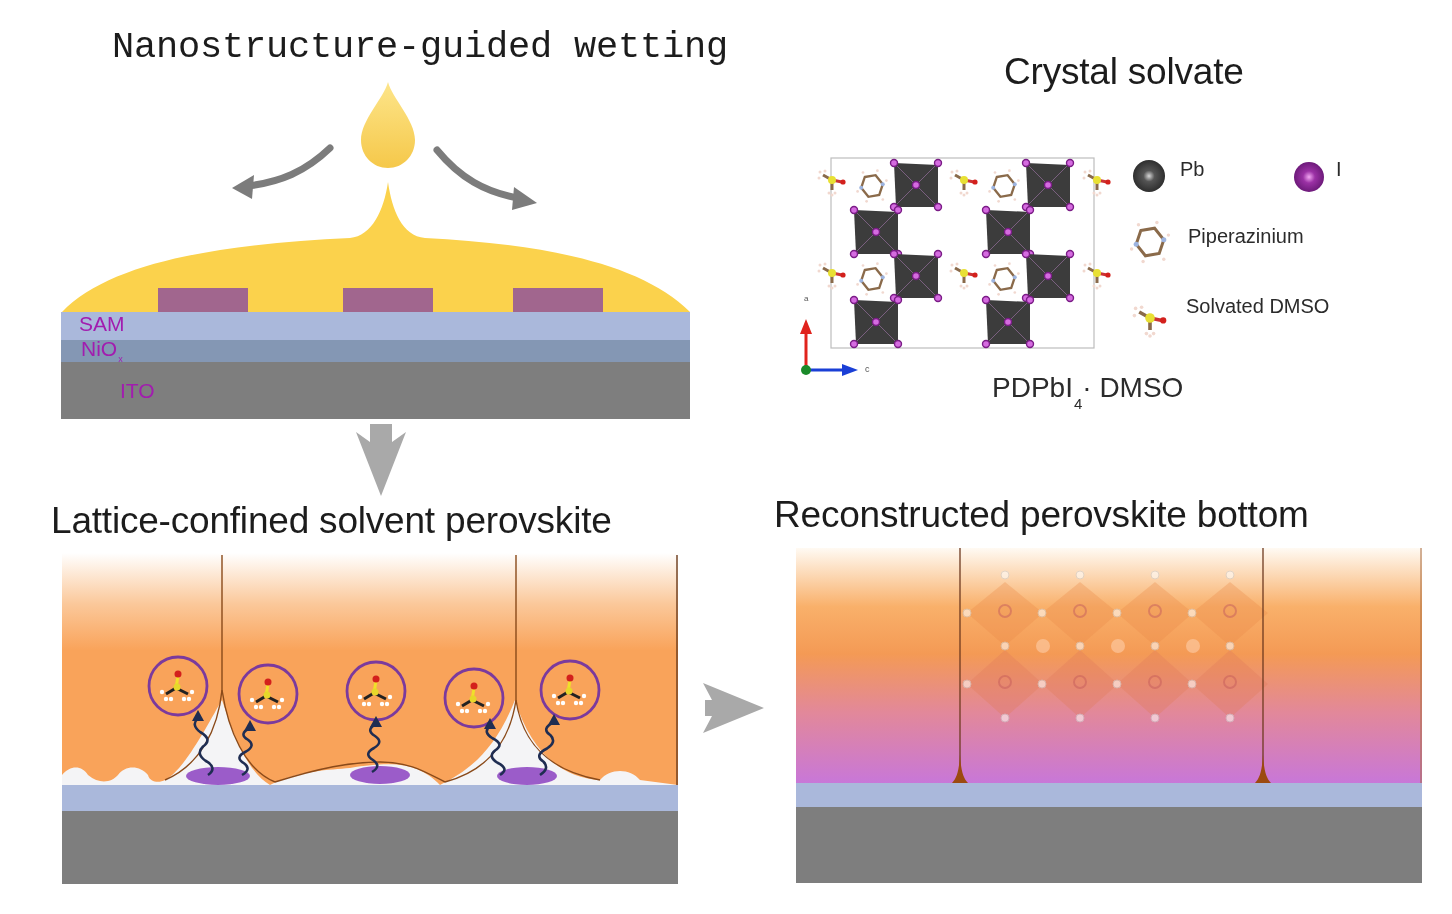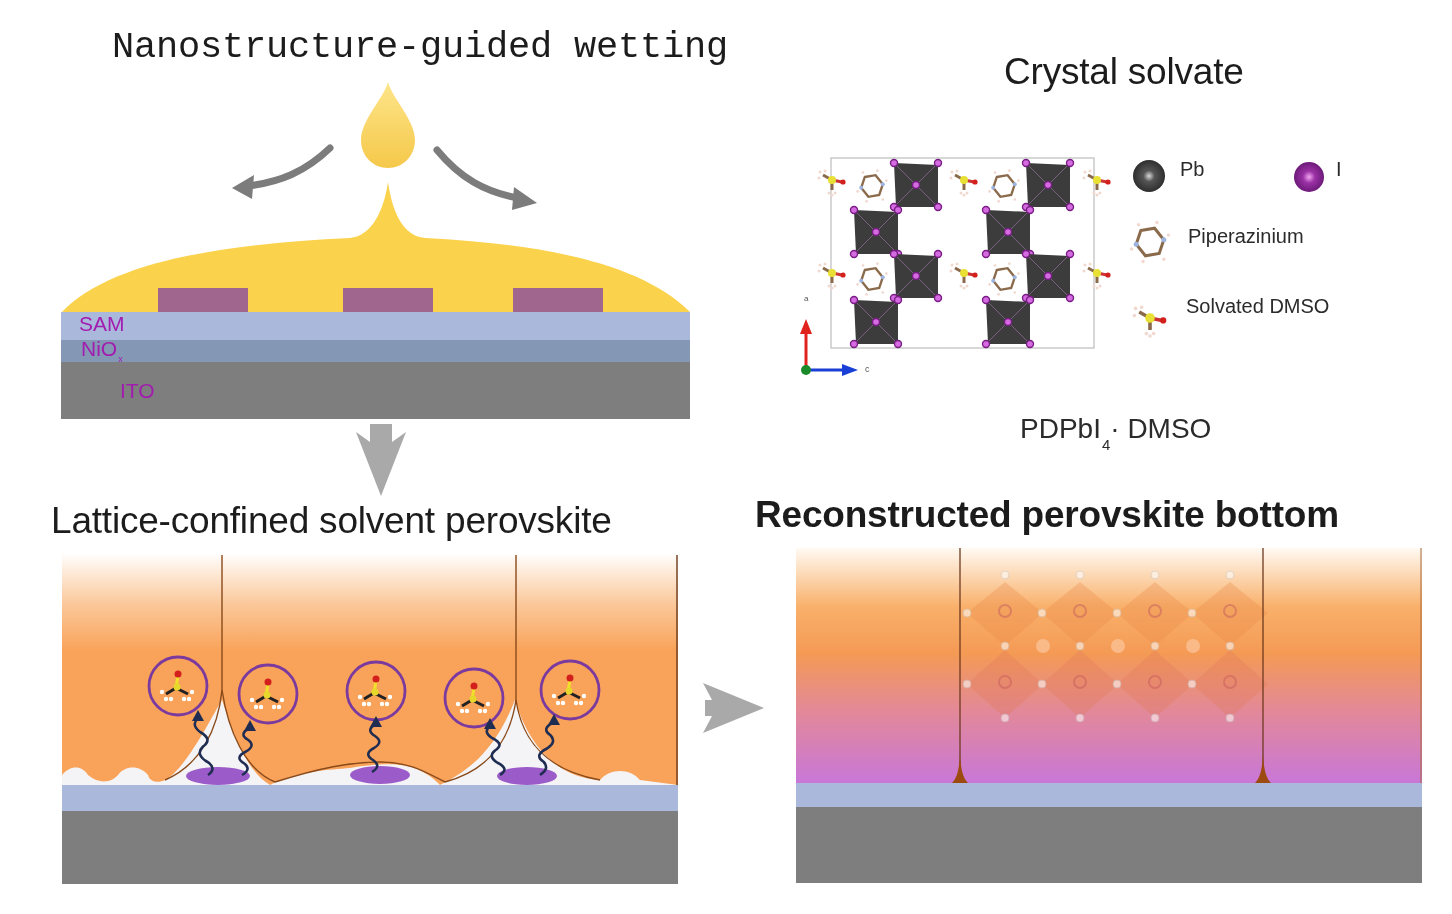--- a/index.html
+++ b/index.html
@@ -467,30 +467,30 @@
     <path d="M1255,783 C1260,778 1262,770 1263,755 C1264,770 1266,778 1271,783 Z" fill="#9c4a10"></path>
     <line x1="1421" y1="548" x2="1421" y2="783" stroke="#a66a40" stroke-width="1"></line>
     <rect x="796" y="783" width="626" height="24" fill="#aab8db"></rect>
     <rect x="796" y="807" width="626" height="76" fill="#7e7e7e"></rect>
   </g>
 </svg>
 
 <div class="title" style="left:112px; top:26px;font-family:Liberation Mono, monospace;">Nanostructure-guided wetting</div>
 <div class="title" style="left:972px; top:51px;margin-left:32px;">Crystal solvate</div>
 <div class="title" style="left:51px; top:500px;">Lattice-confined solvent perovskite</div>
-<div class="title" style="left:755px; top:494px;font-weight:bold;">Reconstructed perovskite bottom</div>
+<div class="title" style="left:774px; top:494px;">Reconstructed perovskite bottom</div>
 
 <div class="layer-label" style="left:79px; top:312px;">SAM</div>
 <div class="layer-label" style="left:81px; top:337px;">
   <span>NiO</span><span class="sub" style="font-size:9px; top:6px;">x</span>
 </div>
 <div class="layer-label" style="left:80px; top:379px;margin-left:40px;">ITO</div>
 
 <div class="label" style="left:1180px; top:158px;">Pb</div>
 <div class="label" style="left:1336px; top:158px;">I</div>
 <div class="label" style="left:1188px; top:225px;">Piperazinium</div>
 <div class="label" style="left:1186px; top:295px;">Solvated DMSO</div>
 
-<div class="label" style="left:1020px; top:372px; font-size:28px;margin-top:41px;">
+<div class="label" style="left:992px; top:372px; font-size:28px;">
   <span>PDPbI</span><span class="sub">4</span><span>· DMSO</span>
 </div>
 <div style="position:absolute; left:804px; top:294px; font-size:8px; color:#555;">a</div>
 <div style="position:absolute; left:865px; top:364px; font-size:9px; color:#555;">c</div>
 
 </body></html>

